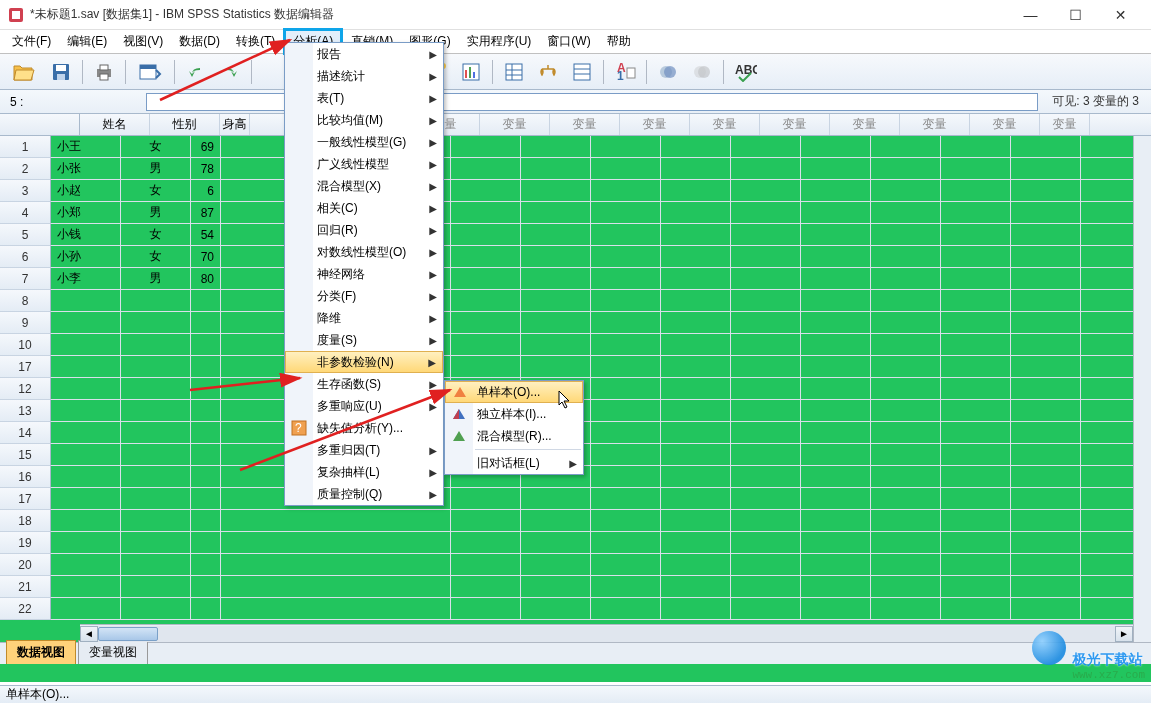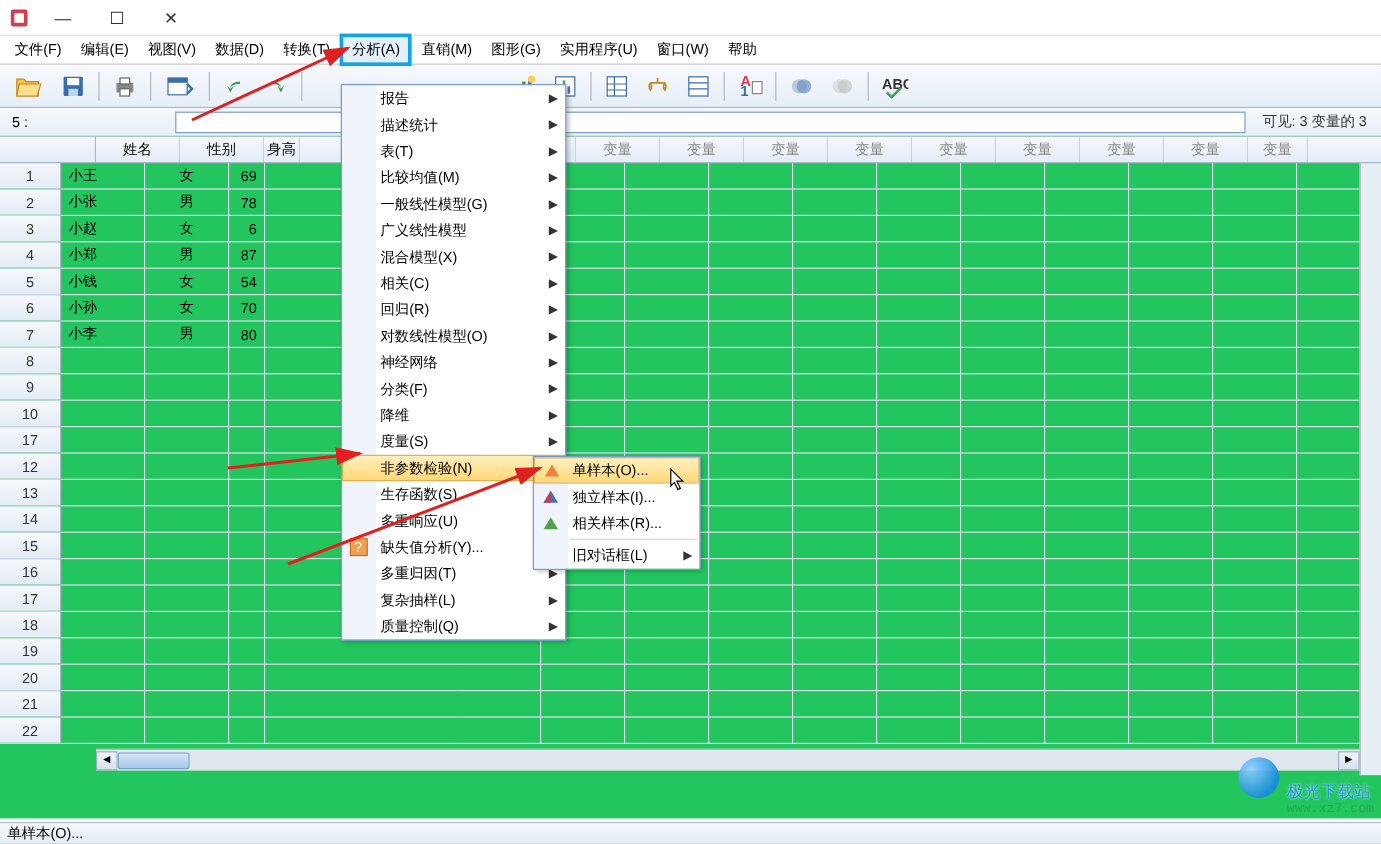--- a/index.html
+++ b/index.html
@@ -54,40 +54,41 @@
 .statusbar { position: absolute; bottom: 0; left: 0; right: 0; height: 18px; background: linear-gradient(#f4f8fc,#e4ecf5); border-top: 1px solid #a8b9cc; display: flex; align-items: center; padding: 0 6px; font-size: 11px; }
 .statusbar .status-left { flex: 1; }
 .statusbar .status-right { }
 
 .dropdown-menu { position: absolute; background: linear-gradient(to right, #f0f4fa 0px, #f0f4fa 28px, #fff 28px); border: 1px solid #7a9cc6; box-shadow: 2px 2px 4px rgba(0,0,0,0.25); }
 .menu-row { height: 22px; display: flex; align-items: center; padding: 0 24px 0 32px; position: relative; white-space: nowrap; }
 .menu-row.highlighted { background: linear-gradient(#fff0c0, #ffd878); border: 1px solid #e0b050; margin: 0; padding: 0 23px 0 31px; }
 .menu-row .submenu-arrow { position: absolute; right: 6px; font-size: 10px; color: #333; }
 .menu-row .menu-icon { position: absolute; left: 6px; width: 16px; height: 16px; }
 .menu-sep { height: 1px; background: #d0d8e4; margin: 2px 2px 2px 30px; }
-.menu1 { top: 70px; left: 284px; width: 188px; }
+.menu1 { top: 42px; left: 284px; width: 160px; }
 .menu2 { top: 380px; left: 444px; width: 140px; }
 
 .red-arrow { position: absolute; pointer-events: none; }
 
 .watermark { position: absolute; right: 6px; bottom: 22px; display: flex; align-items: center; gap: 6px; opacity: 0.9; }
 .watermark .wm-globe { width: 34px; height: 34px; border-radius: 50%; background: radial-gradient(circle at 30% 30%, #8fd0ff, #1a8ae0 70%); position: relative; }
-.watermark .wm-text { color: #1a90f0; font-weight: normal; font-size: 14px; text-shadow: 0 0 2px #fff; margin-top: 37px; }
+.watermark .wm-text { color: #1a90f0; font-weight: bold; font-size: 14px; text-shadow: 0 0 2px #fff; margin-top: 37px; }
 .watermark .wm-url { color: #2aa84a; font-size: 11px; font-family: Liberation Mono, monospace; }
 
 .cursor-arrow { position: absolute; top: 390px; left: 558px; width: 14px; height: 20px; pointer-events: none; }
 </style>
 </head>
 <body>
 
 <div class="titlebar">
   <svg class="app-icon" viewBox="0 0 16 16">
       <rect x="1" y="1" width="14" height="14" fill="#d04050" rx="2"></rect>
       <rect x="4" y="4" width="8" height="8" fill="#fff"></rect>
     </svg>
+  <span class="title-text">*未标题1.sav [数据集1] - IBM SPSS Statistics 数据编辑器</span>
   <div class="win-controls">
     <div class="win-btn">―</div>
     <div class="win-btn">☐</div>
     <div class="win-btn">✕</div>
   </div>
 </div>
 
 <div class="menubar">
   <div class="menu-item">文件(F)</div>
   <div class="menu-item">编辑(E)</div>
@@ -633,20 +634,24 @@
           <div class="cell"></div>
           <div class="cell"></div>
           <div class="cell"></div>
           <div class="cell"></div>
           <div class="cell"></div>
         </div>
       </div>
   </div>
   <div class="vscroll"></div>
 
+  <div class="viewtabs">
+    <div class="viewtab active">数据视图</div>
+    <div class="viewtab">变量视图</div>
+  </div>
   <div class="hscroll" style="bottom:40px">
     <div class="arrow">◄</div>
     <div class="track">
         <div class="thumb"></div>
       </div>
     <div class="arrow">►</div>
   </div>
 </div>
 
 <div class="statusbar">
@@ -754,21 +759,21 @@
       <svg class="menu-icon" viewBox="0 0 16 16">
         <path d="M8 3 L14 13 L2 13 Z" fill="#4070c0"></path>
         <path d="M8 3 L8 13 L2 13 Z" fill="#c04050"></path>
       </svg>
       <span>独立样本(I)...</span>
     </div>
   <div class="menu-row">
       <svg class="menu-icon" viewBox="0 0 16 16">
         <path d="M8 3 L14 13 L2 13 Z" fill="#50a050"></path>
       </svg>
-      <span>相关样本(R)...</span>
+      <span>混合模型(R)...</span>
     </div>
   <div class="menu-sep"></div>
   <div class="menu-row">
       <span>旧对话框(L)</span>
       <span class="submenu-arrow">▶</span>
     </div>
 </div>
 
 <svg class="red-arrow" style="top:30px; left:150px; width:160px; height:80px">
     <defs>

